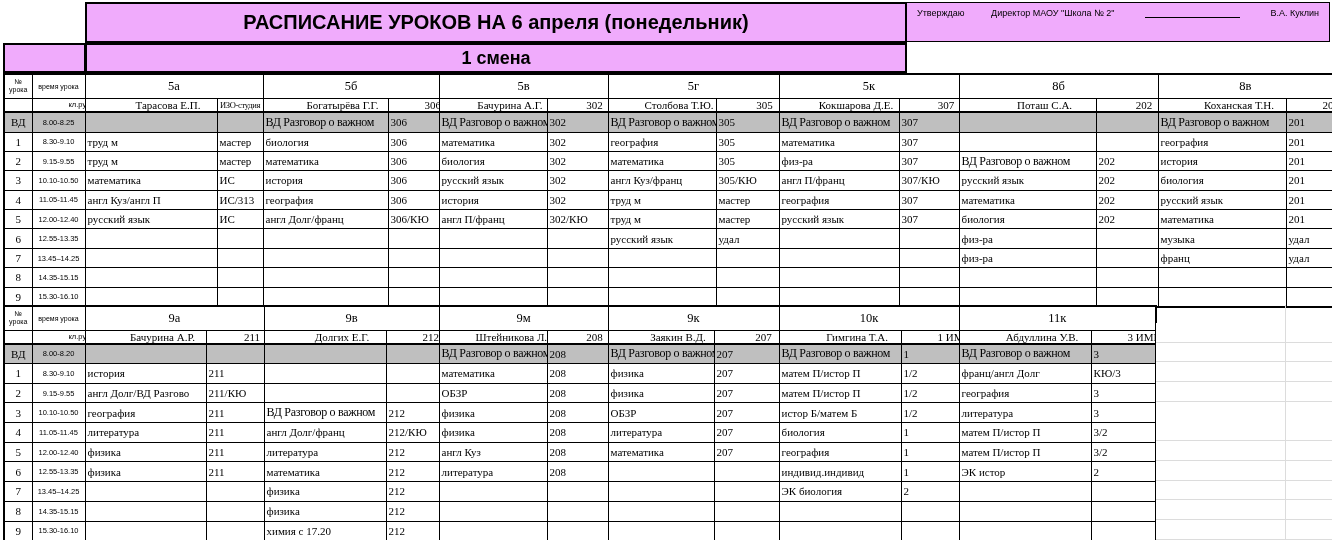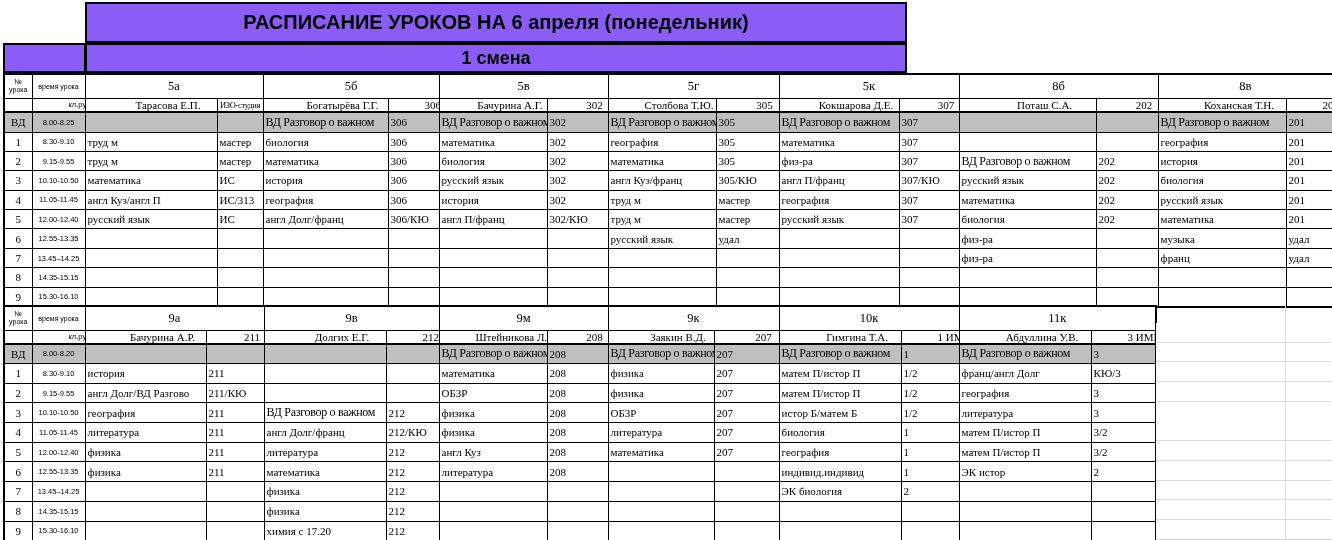--- a/index.html
+++ b/index.html
@@ -1,19 +1,19 @@
 <!DOCTYPE html>
 <html><head>
 <meta charset="utf-8">
 <style>
   html,body{margin:0;padding:0;}
   body{width:1332px;height:540px;background:#fff;position:relative;
        font-family:"Liberation Serif",serif;color:#000;}
   .sheet{position:absolute;inset:0;background:#fff;overflow:hidden;}
-  .box{position:absolute;box-sizing:border-box;border:1px solid #000;background:#8b5cf6;}
+  .box{position:absolute;box-sizing:border-box;border:1px solid #000;background:#f0abfc;}
   #titleBox{left:85px;top:2px;width:822px;height:41px;border-width:2px;
             display:flex;align-items:center;justify-content:center;}
   #titleBox h1{margin:0;font:bold 20px "Liberation Sans",sans-serif;white-space:nowrap;}
   #approvalBox{left:906px;top:2px;width:424px;height:40px;
                display:flex;justify-content:space-between;align-items:flex-start;
                padding:5px 10px 0 10px;font:9px "Liberation Sans",sans-serif;}
   #approvalBox .sig-line{width:95px;border-bottom:1px solid #000;height:9px;margin:0 4px;}
   #cornerBox{left:3px;top:43px;width:83px;height:30px;border-width:2px;}
   #shiftBox{left:85px;top:43px;width:822px;height:30px;border-width:2px;
             display:flex;align-items:center;justify-content:center;}
@@ -46,20 +46,26 @@
 </style>
 </head>
 <body>
 
 <div class="sheet">
 
   <div class="box" id="titleBox">
     <h1>РАСПИСАНИЕ УРОКОВ НА 6 апреля (понедельник)</h1>
   </div>
 
+  <div class="box" id="approvalBox">
+    <span>Утверждаю</span>
+    <span>Директор МАОУ "Школа № 2"</span>
+    <span class="sig-line"></span>
+    <span>В.А. Куклин</span>
+  </div>
 
   <div class="box" id="cornerBox"></div>
 
   <div class="box" id="shiftBox">
     <div class="shift-text">1 смена</div>
   </div>
 
   <div class="tbl-anchor" id="blockWrap1">
     <table class="sched" id="block1" style="width: 1329px;">
         <colgroup>

